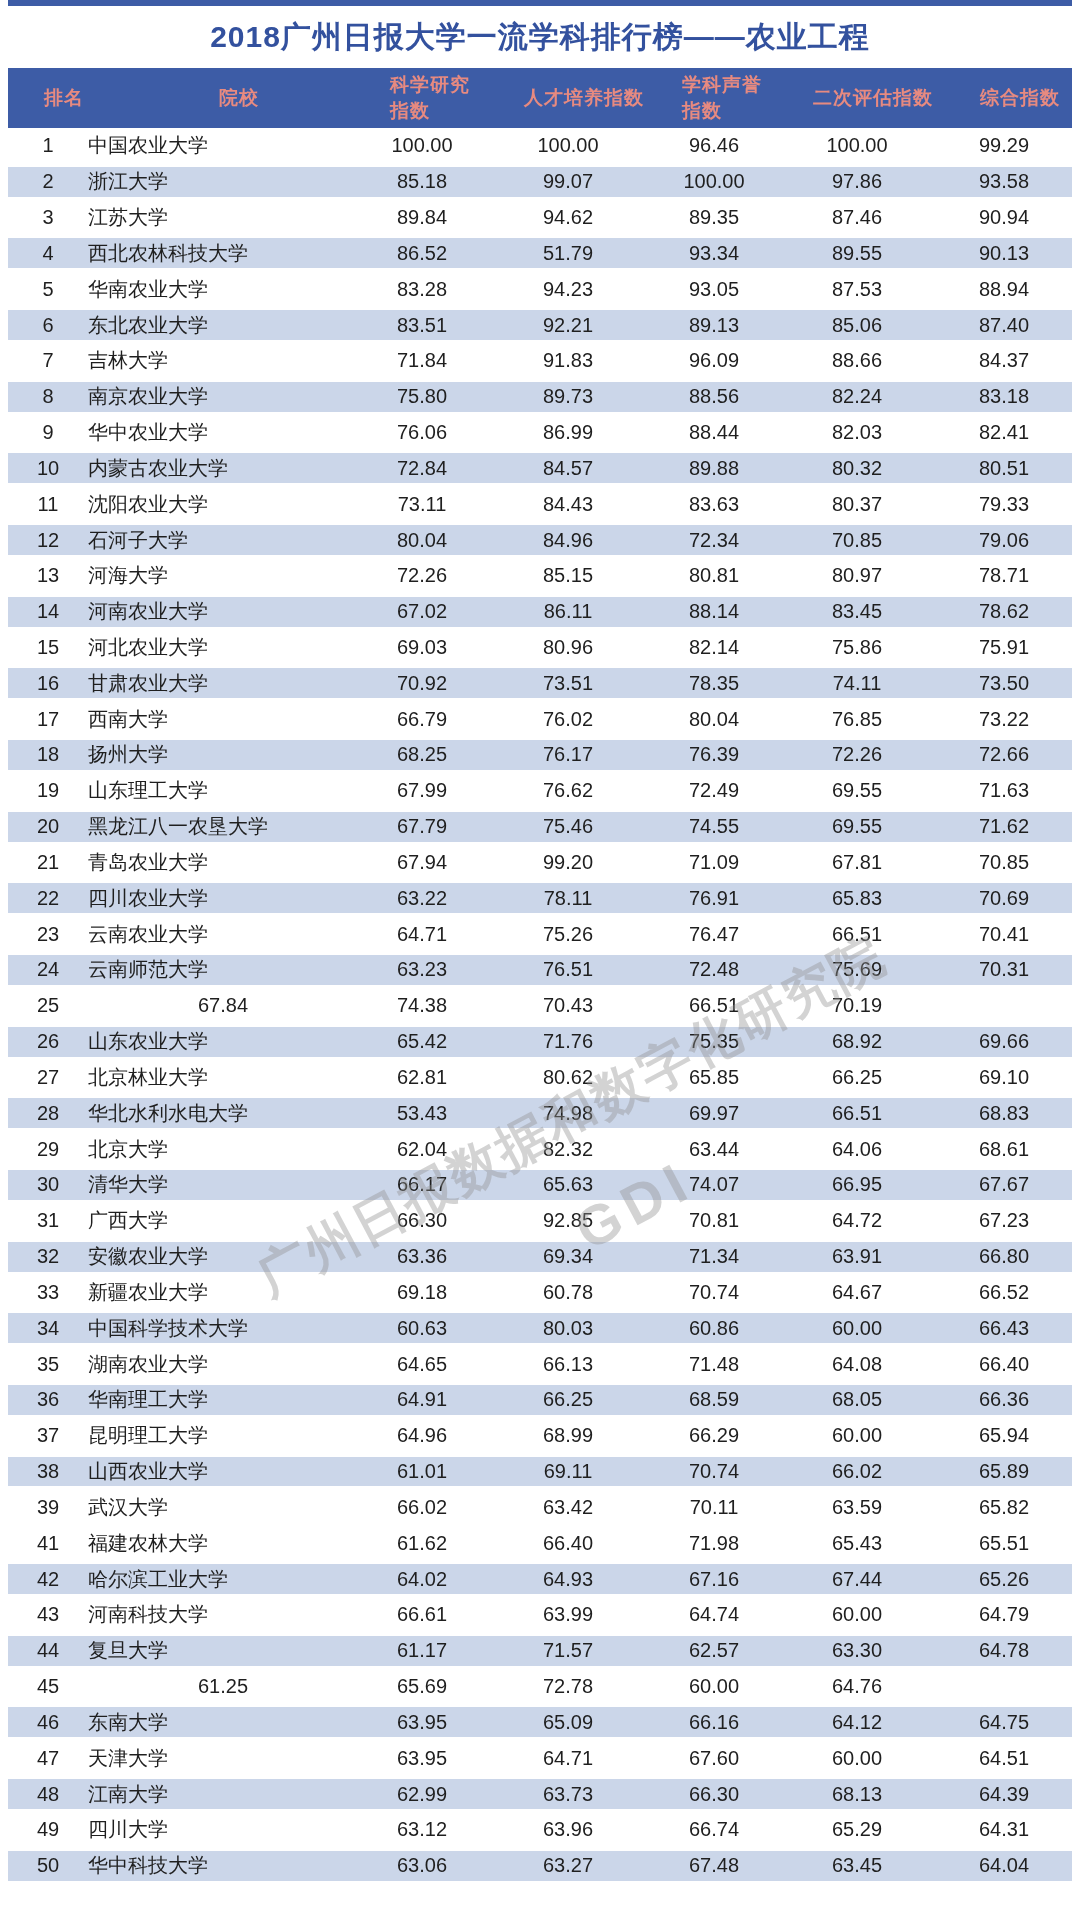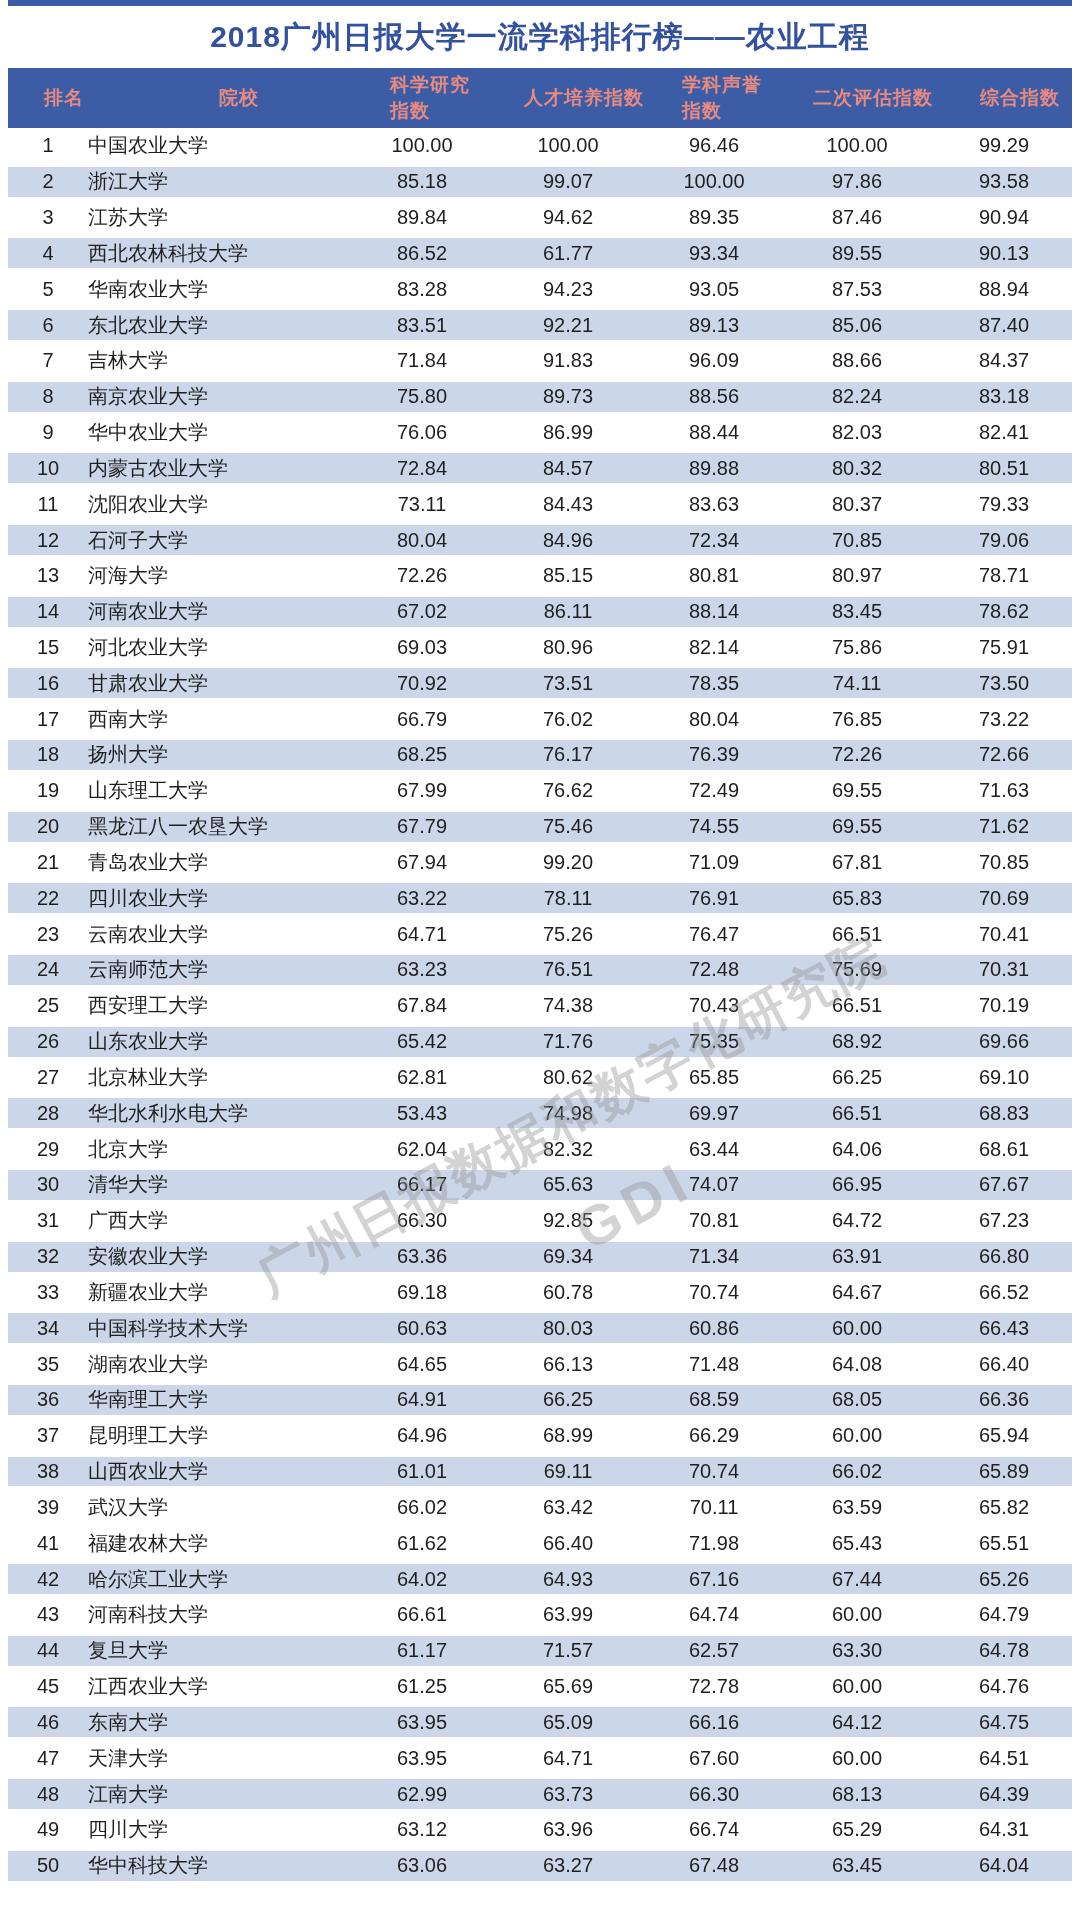--- a/index.html
+++ b/index.html
@@ -84,21 +84,21 @@
           <div class="cell c2">89.84</div>
           <div class="cell c3">94.62</div>
           <div class="cell c4">89.35</div>
           <div class="cell c5">87.46</div>
           <div class="cell c6">90.94</div>
         </div>
         <div class="row stripe">
           <div class="cell c0">4</div>
           <div class="cell c1">西北农林科技大学</div>
           <div class="cell c2">86.52</div>
-          <div class="cell c3">61.77</div>
+          <div class="cell c3">51.79</div>
           <div class="cell c4">93.34</div>
           <div class="cell c5">89.55</div>
           <div class="cell c6">90.13</div>
         </div>
         <div class="row">
           <div class="cell c0">5</div>
           <div class="cell c1">华南农业大学</div>
           <div class="cell c2">83.28</div>
           <div class="cell c3">94.23</div>
           <div class="cell c4">93.05</div>
@@ -271,21 +271,20 @@
           <div class="cell c0">24</div>
           <div class="cell c1">云南师范大学</div>
           <div class="cell c2">63.23</div>
           <div class="cell c3">76.51</div>
           <div class="cell c4">72.48</div>
           <div class="cell c5">75.69</div>
           <div class="cell c6">70.31</div>
         </div>
         <div class="row">
           <div class="cell c0">25</div>
-          <div class="cell c1">西安理工大学</div>
           <div class="cell c2">67.84</div>
           <div class="cell c3">74.38</div>
           <div class="cell c4">70.43</div>
           <div class="cell c5">66.51</div>
           <div class="cell c6">70.19</div>
         </div>
         <div class="row stripe">
           <div class="cell c0">26</div>
           <div class="cell c1">山东农业大学</div>
           <div class="cell c2">65.42</div>
@@ -442,21 +441,20 @@
           <div class="cell c0">44</div>
           <div class="cell c1">复旦大学</div>
           <div class="cell c2">61.17</div>
           <div class="cell c3">71.57</div>
           <div class="cell c4">62.57</div>
           <div class="cell c5">63.30</div>
           <div class="cell c6">64.78</div>
         </div>
         <div class="row">
           <div class="cell c0">45</div>
-          <div class="cell c1">江西农业大学</div>
           <div class="cell c2">61.25</div>
           <div class="cell c3">65.69</div>
           <div class="cell c4">72.78</div>
           <div class="cell c5">60.00</div>
           <div class="cell c6">64.76</div>
         </div>
         <div class="row stripe">
           <div class="cell c0">46</div>
           <div class="cell c1">东南大学</div>
           <div class="cell c2">63.95</div>

